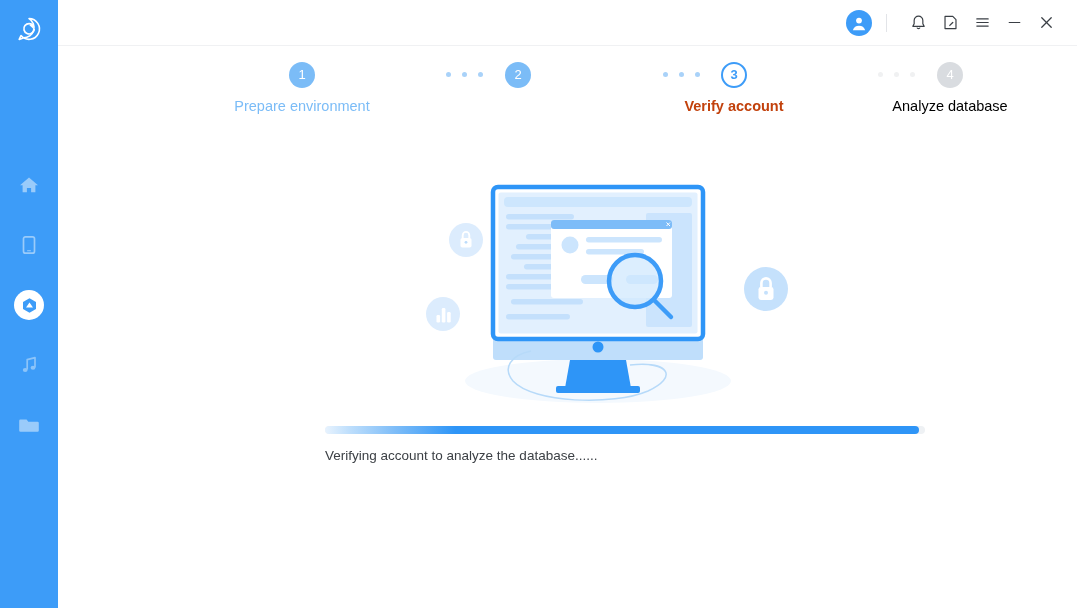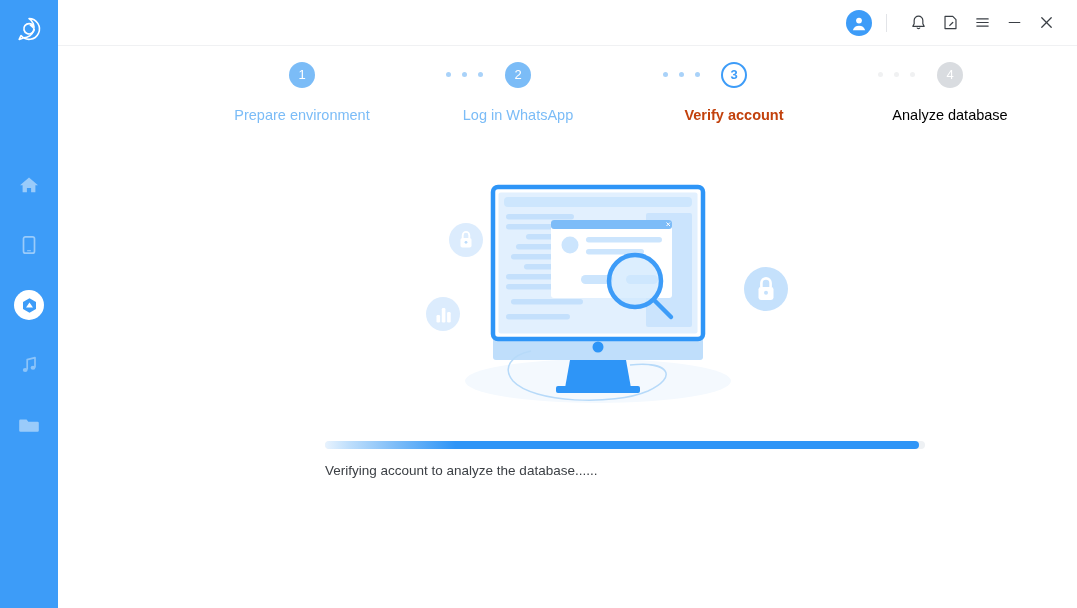--- a/index.html
+++ b/index.html
@@ -142,21 +142,21 @@
     border: 2px solid #3d9cf8;
     color: #3d9cf8;
     line-height: 22px;
     font-weight: bold;
   }
   .step.todo .circle {
     background: #d9dce0;
     color: #ffffff;
   }
   .step .label {
-    margin-top: 19px;
+    margin-top: 10px;
     font-size: 14.5px;
   }
   .step.done .label { color: #7bbcf7; }
   .step.active .label { color: #c2410c; font-weight: bold; }
   .step.todo .label { color: #000000; }
 
   .dots {
     position: absolute;
     top: 10px;
     display: flex;
@@ -178,21 +178,21 @@
     left: 340px;
     top: 175px;
     width: 400px;
     height: 245px;
   }
 
   
   .progress-wrap {
     position: absolute;
     left: 267px;
-    top: 441px;
+    top: 426px;
     width: 600px;
   }
   .progress-track {
     width: 600px;
     height: 8px;
     border-radius: 4px;
     background: #eef1f4;
     overflow: hidden;
   }
   .progress-fill {
@@ -324,21 +324,20 @@
       </div>
 
       <div class="dots on" style="left:353px;">
         <span></span>
           <span></span>
           <span></span>
       </div>
 
       <div class="step done" style="left:402px;">
         <div class="circle">2</div>
-        <div class="label">Log in WhatsApp</div>
       </div>
 
       <div class="dots on" style="left:570px;">
         <span></span>
           <span></span>
           <span></span>
       </div>
 
       <div class="step active" style="left:618px;">
         <div class="circle">3</div>

